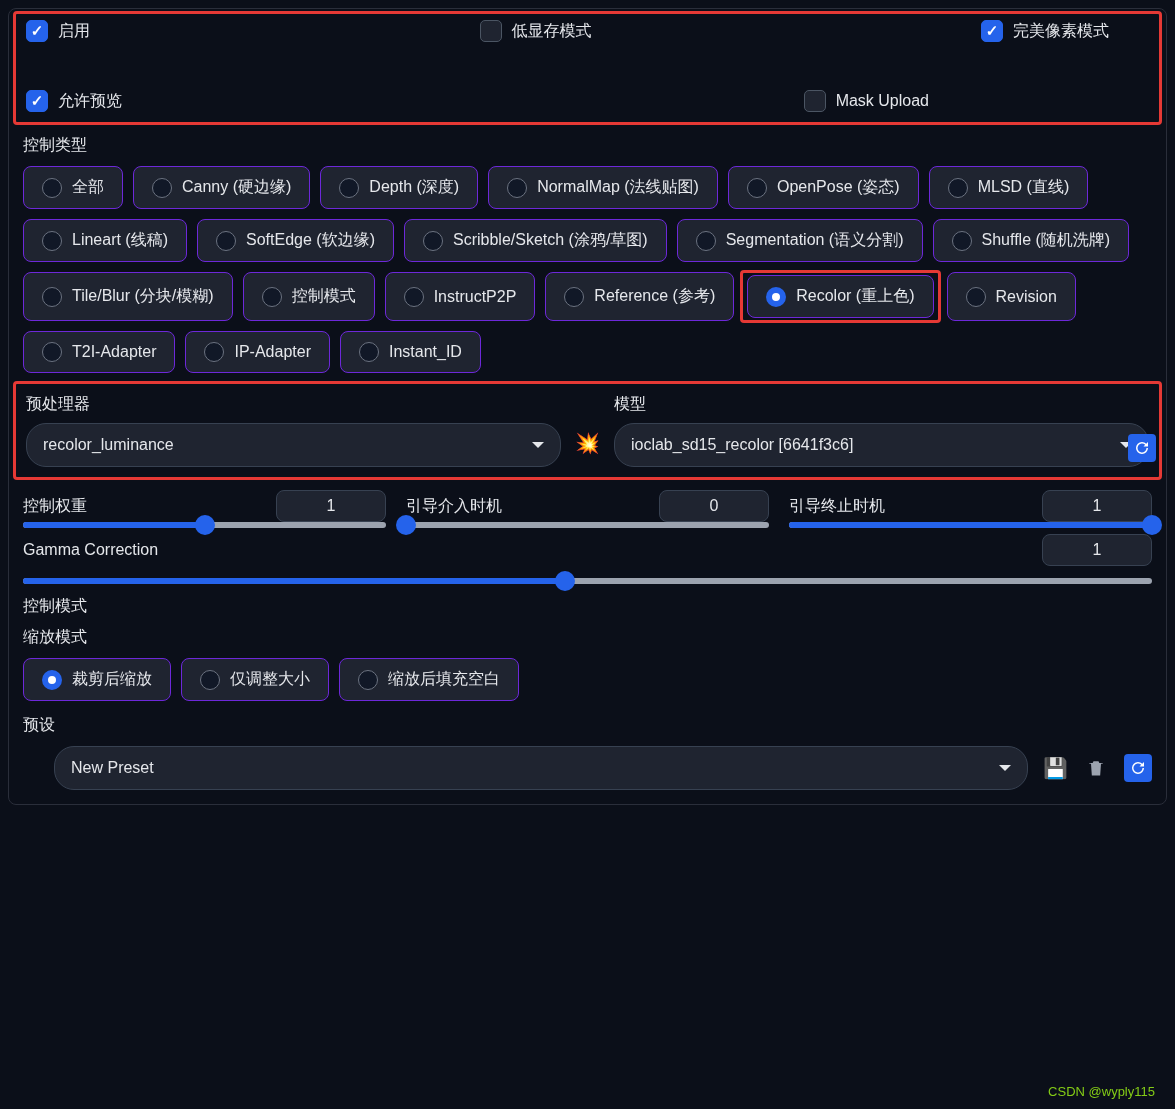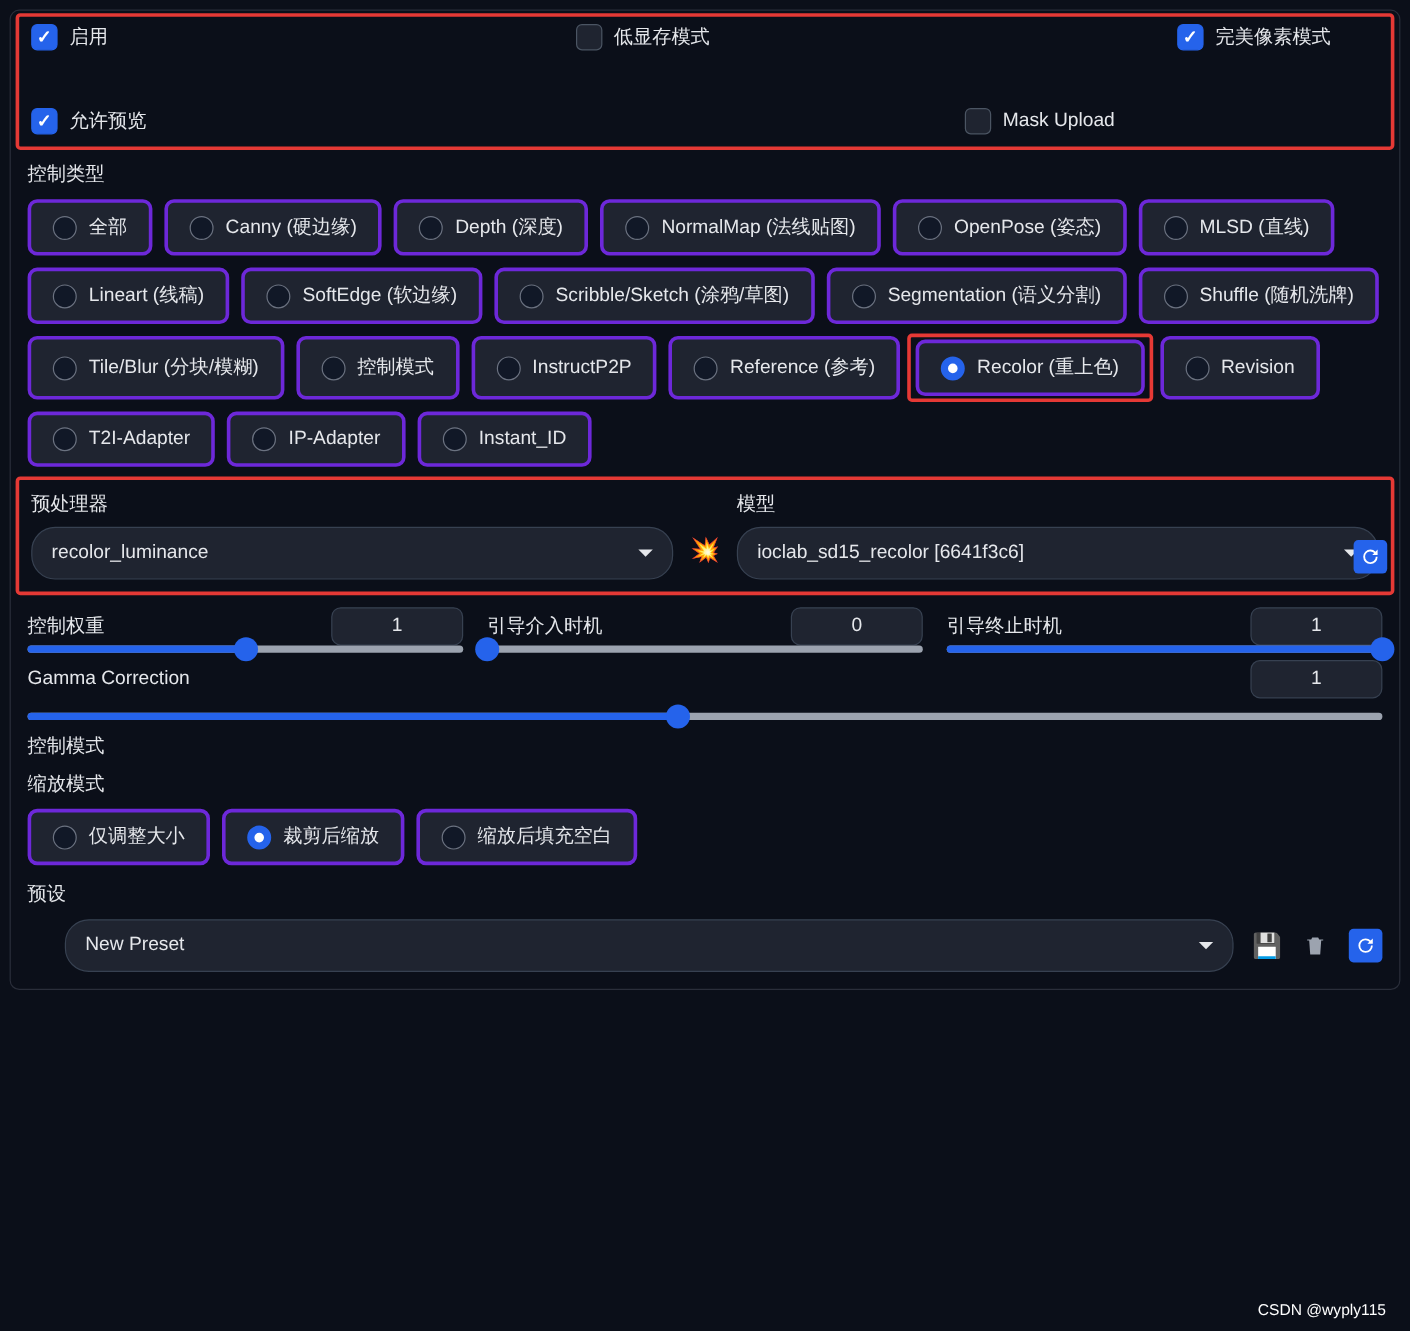--- a/index.html
+++ b/index.html
@@ -68,21 +68,21 @@
       margin: 10px 0 10px 0;
     }
     .radio-grid {
       display: flex;
       flex-wrap: wrap;
       gap: 10px;
       margin-bottom: 14px;
     }
     .radio-pill {
       background: #1f2430;
-      border: 3px solid #6d28d9;
+      border: 1px solid #6d28d9;
       border-radius: 8px;
       padding: 10px 18px;
       display: flex;
       align-items: center;
       gap: 10px;
       cursor: pointer;
     }
     .radio {
       width: 20px; height: 20px;
       border-radius: 50%;
@@ -187,21 +187,21 @@
       width: 24px; height: 24px;
       display: flex;
       align-items: center;
       justify-content: center;
       cursor: pointer;
     }
     .watermark {
       position: fixed;
       bottom: 10px;
       right: 20px;
-      color: #ffffff;
+      color: #84cc16;
       font-size: 13px;
     }
   </style>
 </head>
 <body>
 
 <div class="panel">
 
   <div class="highlight-box">
     <div class="check-row">
@@ -386,26 +386,26 @@
       <div class="fill" style="width:48%"></div>
       <div class="thumb" style="left:48%"></div>
     </div>
   </div>
 
   <div class="section-label">控制模式</div>
 
   <div class="section-label">缩放模式</div>
   <div class="radio-grid" id="resize-mode-grid">
       <div class="radio-pill">
-        <span class="radio"></span>
-        <span>仅调整大小</span>
-      </div>
-      <div class="radio-pill">
         <span class="radio on"></span>
         <span>裁剪后缩放</span>
+      </div>
+      <div class="radio-pill">
+        <span class="radio"></span>
+        <span>仅调整大小</span>
       </div>
       <div class="radio-pill">
         <span class="radio"></span>
         <span>缩放后填充空白</span>
       </div>
     </div>
 
   <div class="section-label" style="margin-top:4px;">预设</div>
   <div class="preset-row">
     <div class="select preset-select">

